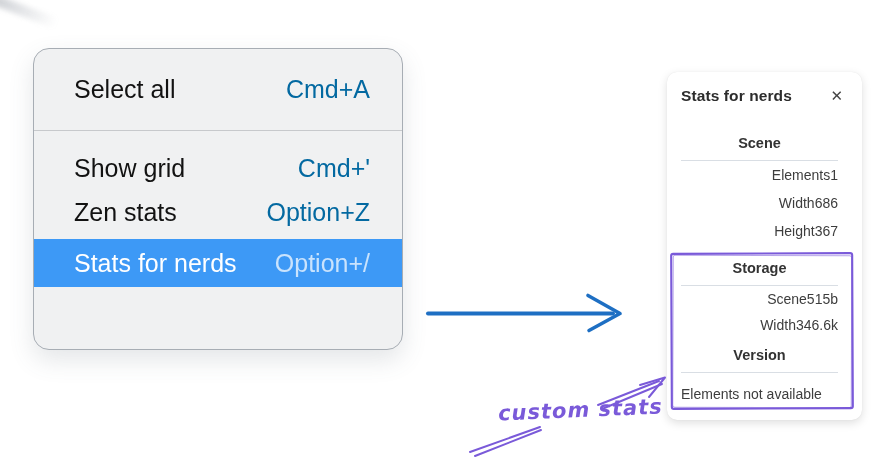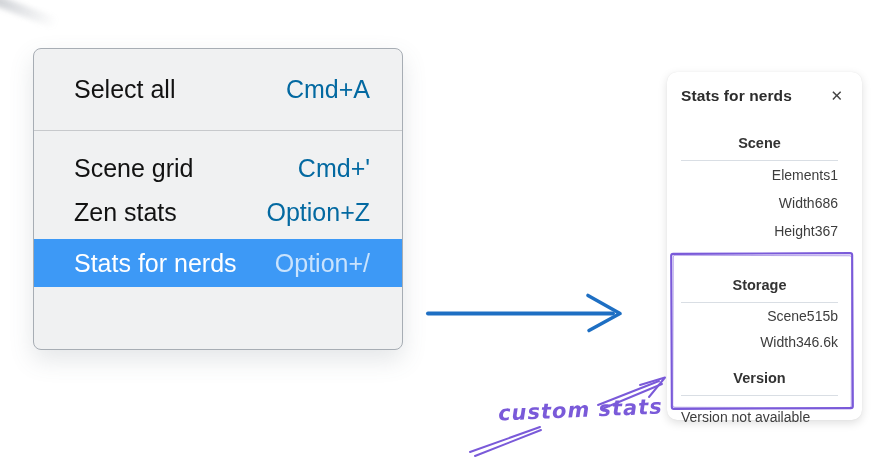--- a/index.html
+++ b/index.html
@@ -17,21 +17,21 @@
     background:linear-gradient(to right, rgba(125,132,144,0.38), rgba(125,132,144,0));
     transform:rotate(21deg);
     filter:blur(2.5px);
   }
 
   
   .context-menu {
     position:absolute; left:33px; top:48px; width:370px; height:302px;
     background:#f0f1f2;
     border:1px solid #a7adb4;
-    border-radius:8px;
+    border-radius:16px;
     box-shadow:0 10px 24px rgba(90,100,115,0.16);
     overflow:hidden;
   }
   .menu-item {
     display:flex; align-items:center; justify-content:space-between;
     padding:0 32px 0 40px;
     height:44px;
     font-size:25px;
     color:#121212;
     cursor:default;
@@ -63,22 +63,22 @@
     font-size:15px; color:#454545; line-height:1;
     background:none; border:none; cursor:pointer;
     margin-right:-7px; padding:2px;
     font-family:"DejaVu Sans", sans-serif;
   }
   .sec-heading {
     text-align:center; font-weight:700; font-size:14.5px; color:#333333;
     height:20px; line-height:20px;
   }
   .sec-heading.scene   { margin-top:26px; }
-  .sec-heading.storage { margin-top:30px; }
-  .sec-heading.version { margin-top:13px; }
+  .sec-heading.storage { margin-top:13px; }
+  .sec-heading.version { margin-top:7px; }
   .divider { border:none; border-top:1px solid #d9dee4; margin-top:7px; }
   .stat-row {
     display:flex; align-items:center; justify-content:flex-end;
     height:28px;
   }
   .stat-row.compact { height:26px; }
   .version-note { margin-top:11px; height:20px; line-height:20px; color:#3d3d3d; }
 
   
   .overlay {
@@ -103,21 +103,21 @@
 <div class="context-menu">
   <div class="menu-sec-top">
     <div class="menu-item">
       <span class="mi-label">Select all</span>
       <span class="mi-shortcut">Cmd+A</span>
     </div>
   </div>
   <div class="menu-separator"></div>
   <div class="menu-sec-bottom">
     <div class="menu-item">
-      <span class="mi-label">Scene grid</span>
+      <span class="mi-label">Show grid</span>
       <span class="mi-shortcut">Cmd+'</span>
     </div>
     <div class="menu-item">
       <span class="mi-label">Zen stats</span>
       <span class="mi-shortcut">Option+Z</span>
     </div>
     <div class="menu-item highlighted">
       <span class="mi-label">Stats for nerds</span>
       <span class="mi-shortcut">Option+/</span>
     </div>
@@ -151,21 +151,21 @@
     <span>Scene</span>
     <span>515b</span>
   </div>
   <div class="stat-row compact">
     <span>Width</span>
     <span>346.6k</span>
   </div>
 
   <div class="sec-heading version">Version</div>
   <hr class="divider">
-  <div class="version-note">Version not available</div>
+  <div class="version-note">Elements not available</div>
 </div>
 
 <svg class="overlay" viewBox="0 0 873 461">
 
   <g stroke="#1e6fc3" stroke-width="4" fill="none" stroke-linecap="round" stroke-linejoin="round">
     <line x1="428" y1="313.5" x2="613" y2="313.5"></line>
     <path d="M588,295.5 L620,313.5 L589,330.5" stroke-width="3.6"></path>
   </g>
 
   <g stroke="#7a5ad9" fill="none" stroke-linecap="round">

